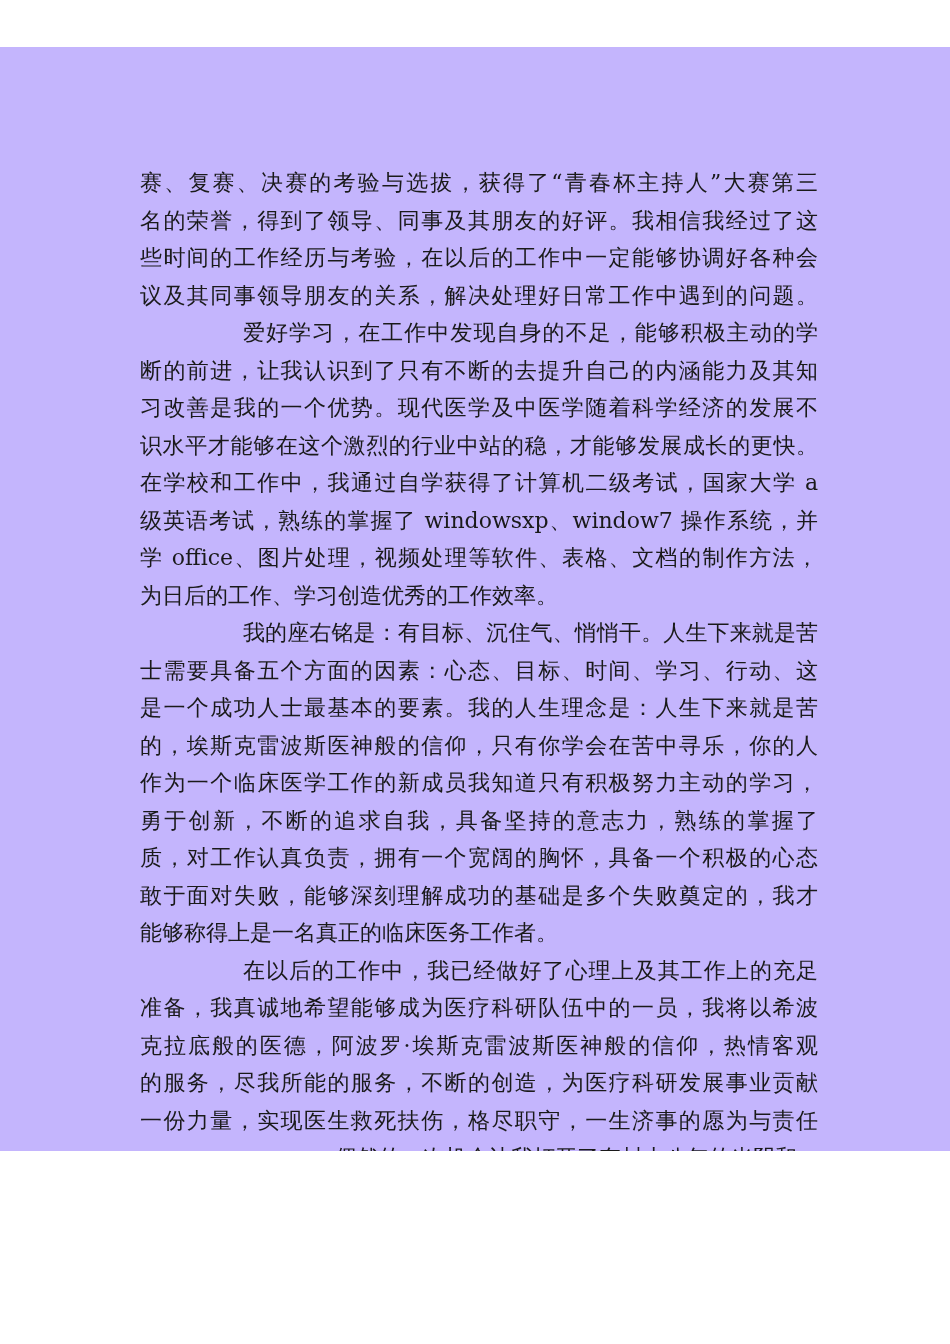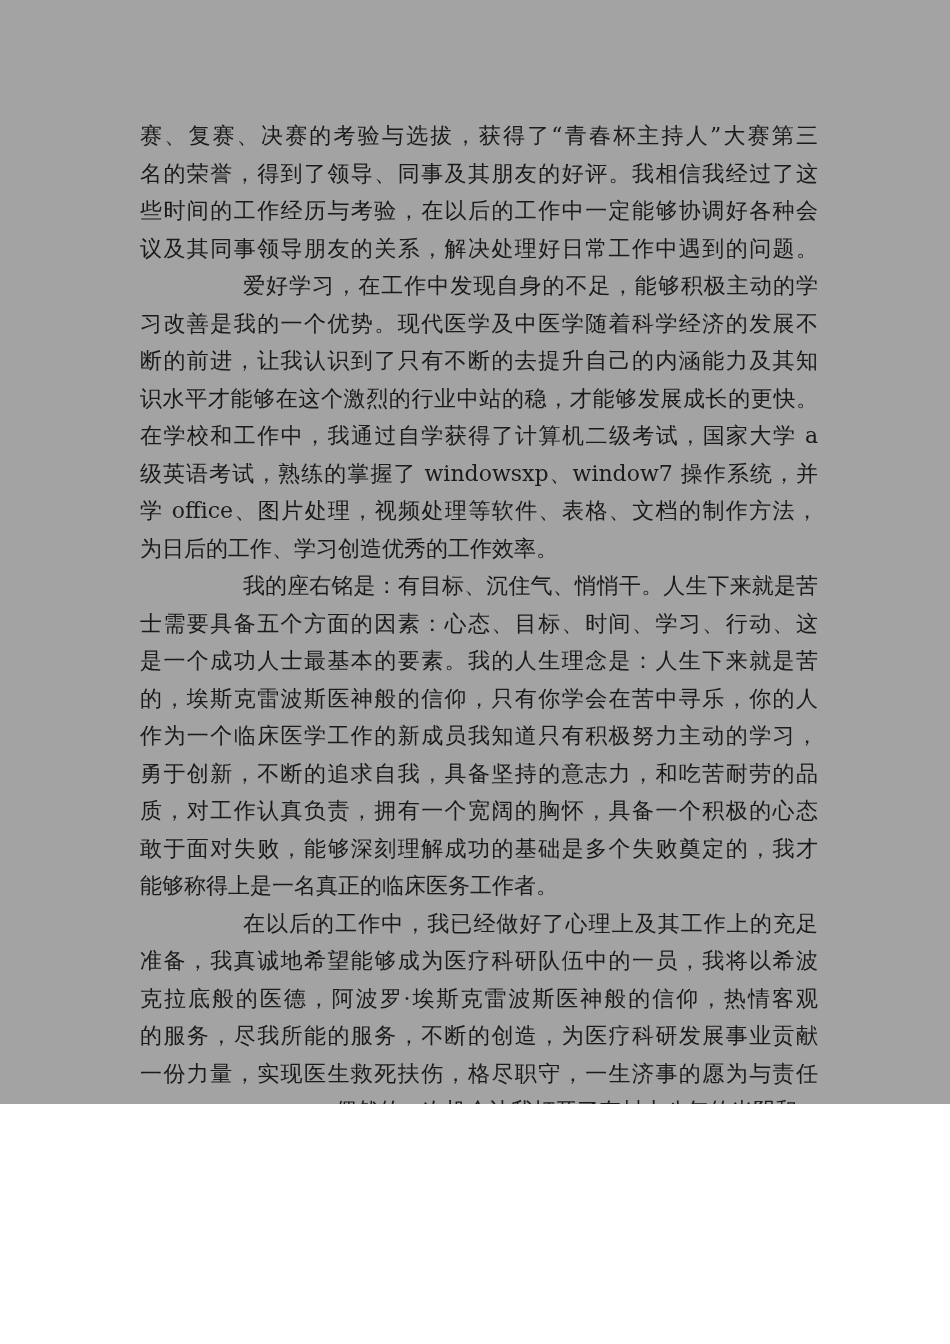--- a/index.html
+++ b/index.html
@@ -4,23 +4,24 @@
 <style>
   html, body {
     margin: 0;
     padding: 0;
     background: #ffffff;
   }
   .page {
     position: relative;
     width: 950px;
     height: 1104px;
-    background: #a3a3a3;
+    background: #c4b5fd;
     overflow: hidden;
     font-family: "DejaVu Serif", "Liberation Serif", serif;
+    margin-top: 47px;
   }
   .doc-body {
     position: absolute;
     left: 140px;
     top: 117px;
     width: 678px;
   }
   .para {
     margin: 0;
     padding: 0;
@@ -67,35 +68,35 @@
   <div class="doc-body">
 
   <div class="para continuation">
         <div class="line first">赛、复赛、决赛的考验与选拔，获得了“青春杯主持人”大赛第三</div>
         <div class="line">名的荣誉，得到了领导、同事及其朋友的好评。我相信我经过了这</div>
         <div class="line">些时间的工作经历与考验，在以后的工作中一定能够协调好各种会</div>
         <div class="line">议及其同事领导朋友的关系，解决处理好日常工作中遇到的问题。</div>
       </div>
       <div class="para indented">
         <div class="line first">爱好学习，在工作中发现自身的不足，能够积极主动的学</div>
+        <div class="line">断的前进，让我认识到了只有不断的去提升自己的内涵能力及其知</div>
         <div class="line">习改善是我的一个优势。现代医学及中医学随着科学经济的发展不</div>
-        <div class="line">断的前进，让我认识到了只有不断的去提升自己的内涵能力及其知</div>
         <div class="line">识水平才能够在这个激烈的行业中站的稳，才能够发展成长的更快。</div>
         <div class="line">在学校和工作中，我通过自学获得了计算机二级考试，国家大学 a</div>
         <div class="line">级英语考试，熟练的掌握了 windowsxp、window7 操作系统，并且自</div>
         <div class="line">学 office、图片处理，视频处理等软件、表格、文档的制作方法，</div>
         <div class="line para-end">为日后的工作、学习创造优秀的工作效率。</div>
       </div>
       <div class="para indented">
         <div class="line first">我的座右铭是：有目标、沉住气、悄悄干。人生下来就是苦</div>
         <div class="line">士需要具备五个方面的因素：心态、目标、时间、学习、行动、这</div>
         <div class="line">是一个成功人士最基本的要素。我的人生理念是：人生下来就是苦</div>
         <div class="line">的，埃斯克雷波斯医神般的信仰，只有你学会在苦中寻乐，你的人</div>
         <div class="line">作为一个临床医学工作的新成员我知道只有积极努力主动的学习，</div>
-        <div class="line">勇于创新，不断的追求自我，具备坚持的意志力，和吃苦耐劳的品</div>
+        <div class="line">勇于创新，不断的追求自我，具备坚持的意志力，熟练的掌握了</div>
         <div class="line">质，对工作认真负责，拥有一个宽阔的胸怀，具备一个积极的心态</div>
         <div class="line">敢于面对失败，能够深刻理解成功的基础是多个失败奠定的，我才</div>
         <div class="line para-end">能够称得上是一名真正的临床医务工作者。</div>
       </div>
       <div class="para indented">
         <div class="line first">在以后的工作中，我已经做好了心理上及其工作上的充足</div>
         <div class="line">准备，我真诚地希望能够成为医疗科研队伍中的一员，我将以希波</div>
         <div class="line">克拉底般的医德，阿波罗·埃斯克雷波斯医神般的信仰，热情客观</div>
         <div class="line">的服务，尽我所能的服务，不断的创造，为医疗科研发展事业贡献</div>
         <div class="line">一份力量，实现医生救死扶伤，格尽职守，一生济事的愿为与责任</div>

